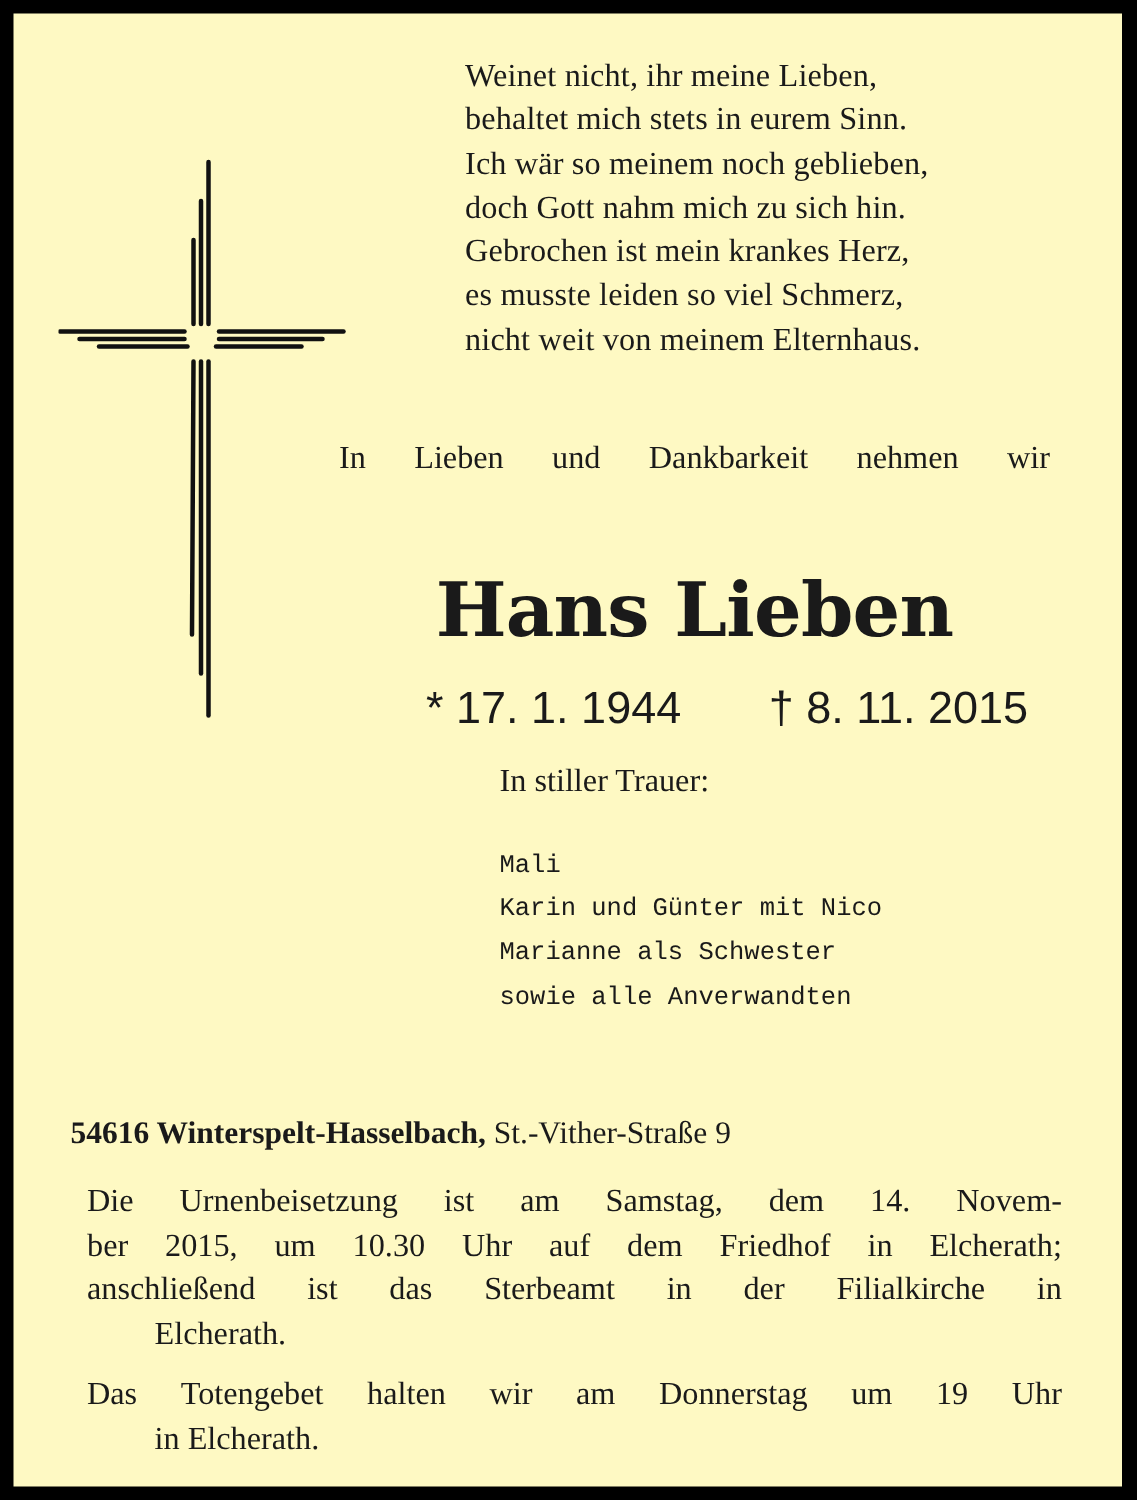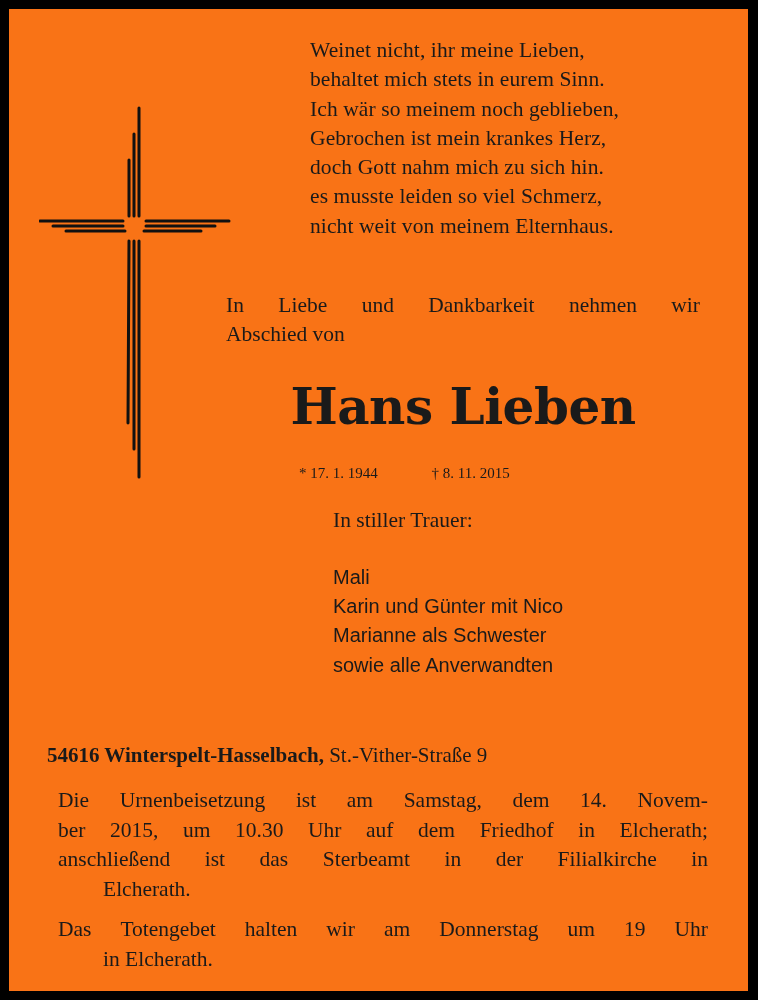--- a/index.html
+++ b/index.html
@@ -3,21 +3,21 @@
   <meta charset="utf-8">
   <style>
     html, body { margin: 0; padding: 0; }
     body {
       width: 758px; height: 1000px; background: #000; position: relative; overflow: hidden;
       font-family: "DejaVu Serif", "Liberation Serif", serif;
       color: #1a1a1a;
     }
     .page {
       position: absolute; left: 9px; top: 9px; width: 739px; height: 982px;
-      background: #f97316;
+      background: #fef9c3;
     }
     .cross { position: absolute; left: 30px; top: 88px; width: 200px; height: 390px; }
     .poem {
       position: absolute; left: 301px; top: 27px;
       font-size: 20px; line-height: 29.3px; letter-spacing: 0.1px;
       font-family: "Liberation Serif", serif;
       font-size: 21.5px;
     }
     .poem div { white-space: nowrap; }
     .intro {
@@ -25,31 +25,31 @@
       font-family: "Liberation Serif", serif; font-size: 21.5px; line-height: 29px;
       text-align: justify; text-align-last: left;
     }
     .intro .l1 { display: flex; justify-content: space-between; white-space: nowrap; }
     .name {
       position: absolute; left: 217px; top: 368px; width: 474px; text-align: center;
       font-family: "DejaVu Serif", serif; font-weight: bold; font-size: 50px; line-height: 60px;
       color: #1a1a1a; letter-spacing: -0.5px;
     }
     .dates {
-      position: absolute; left: 290px; top: 449px;
-      font-family: Liberation Serif, serif; font-size: 15px; line-height: 30px; white-space: nowrap;
+      position: absolute; left: 275px; top: 449px;
+      font-family: Liberation Sans, sans-serif; font-size: 30px; line-height: 30px; white-space: nowrap;
     }
     .dates .death { margin-left: 50px; }
     .mourn-head {
       position: absolute; left: 324px; top: 497px;
       font-family: "Liberation Serif", serif; font-size: 21.5px; line-height: 29px;
     }
     .mourners {
       position: absolute; left: 324px; top: 554px;
-      font-family: Liberation Sans, sans-serif; font-size: 20px; line-height: 29.2px;
+      font-family: Liberation Mono, monospace; font-size: 17px; line-height: 29.2px;
     }
     .mourners div { white-space: nowrap; }
     .address {
       position: absolute; left: 38px; top: 732px; white-space: nowrap;
       font-family: "Liberation Serif", serif; font-size: 21px; line-height: 28px;
     }
     .address .place { font-weight: bold; }
     .body-text {
       position: absolute; left: 49px; width: 650px;
       font-family: "Liberation Serif", serif; font-size: 21.5px; line-height: 29.5px;
@@ -83,36 +83,35 @@
       <line x1="107" y1="124" x2="190" y2="124" stroke-width="3"></line>
       <line x1="107" y1="129" x2="176" y2="129" stroke-width="3"></line>
       <line x1="105" y1="134" x2="162" y2="134" stroke-width="3"></line>
     </g>
   </svg>
 
   <div class="poem">
     <div>Weinet nicht, ihr meine Lieben,</div>
     <div>behaltet mich stets in eurem Sinn.</div>
     <div>Ich wär so meinem noch geblieben,</div>
+    <div>doch Gott nahm mich zu sich hin.</div>
     <div>Gebrochen ist mein krankes Herz,</div>
-    <div>doch Gott nahm mich zu sich hin.</div>
     <div>es musste leiden so viel Schmerz,</div>
     <div>nicht weit von meinem Elternhaus.</div>
   </div>
 
   <div class="intro">
     <div class="l1">
       <span>In</span>
-      <span>Liebe</span>
+      <span>Lieben</span>
       <span>und</span>
       <span>Dankbarkeit</span>
       <span>nehmen</span>
       <span>wir</span>
     </div>
-    <div>Abschied von</div>
   </div>
 
   <div class="name">Hans Lieben</div>
 
   <div class="dates">
     <span class="birth">* 17. 1. 1944</span>
     <span class="death">† 8. 11. 2015</span>
   </div>
 
   <div class="mourn-head">In stiller Trauer:</div>

